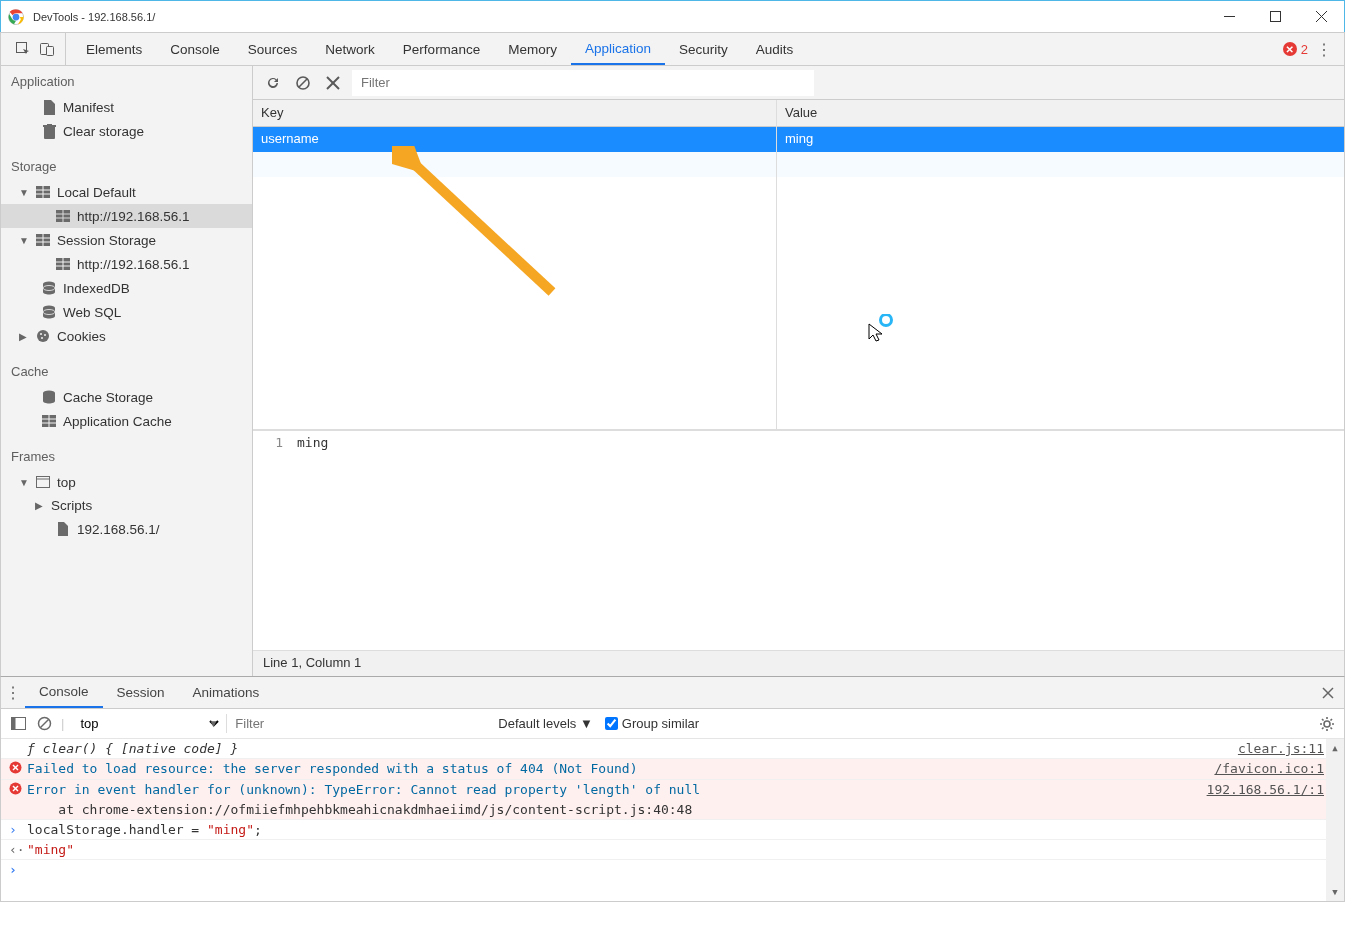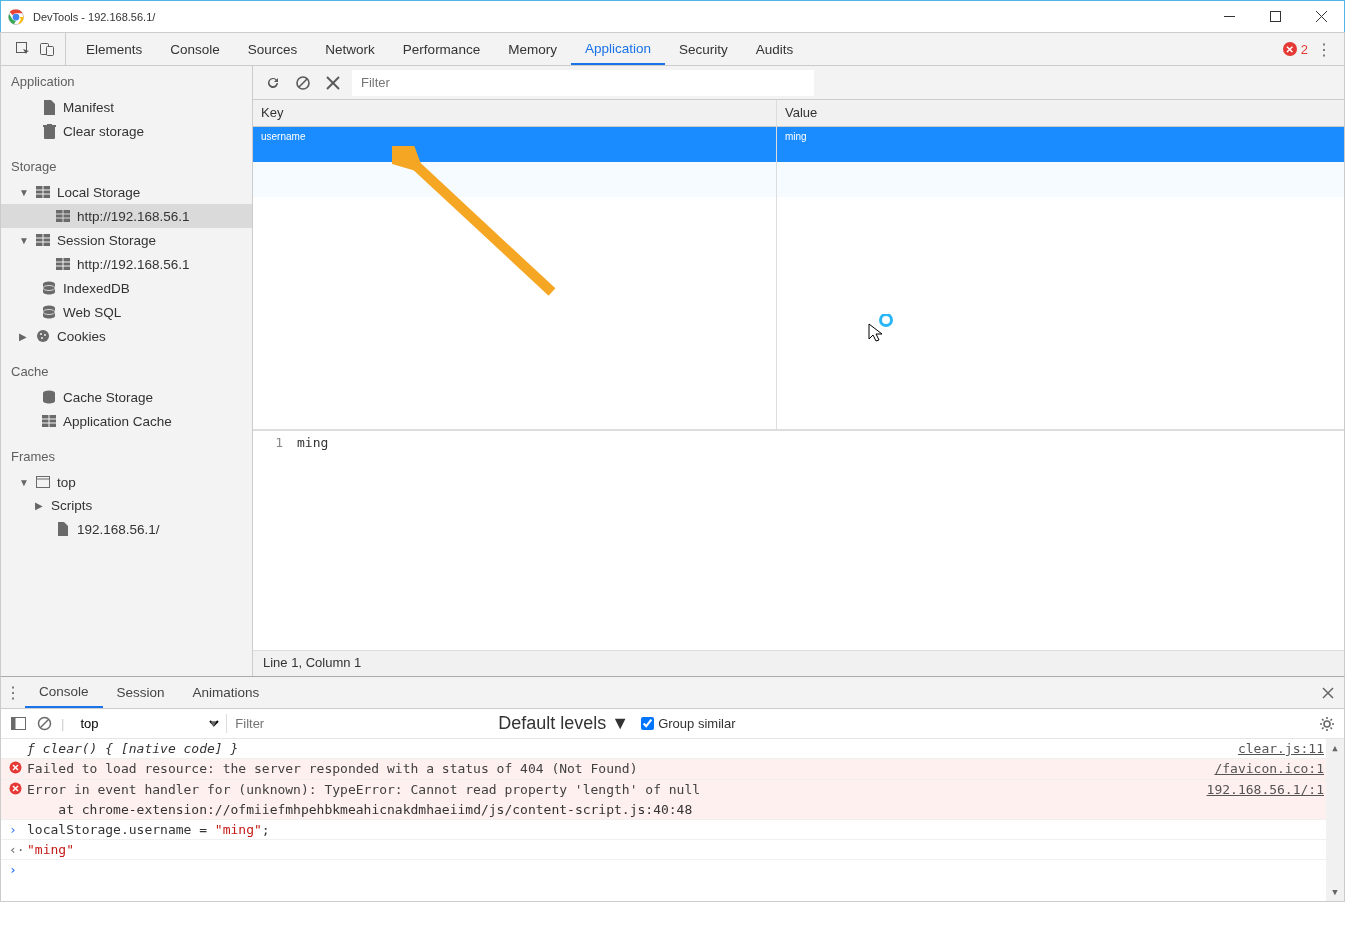--- a/index.html
+++ b/index.html
@@ -43,21 +43,21 @@
 .content { flex: 1; display: flex; flex-direction: column; }
 .toolbar2 { height: 34px; background: #f3f3f3; border-bottom: 1px solid #ccc; display: flex; align-items: center; padding: 0 10px; gap: 10px; }
 .toolbar2 .tbtn { width: 20px; height: 20px; display: flex; align-items: center; justify-content: center; color: #5a5a5a; }
 .filter-input { border: none; background: #fff; height: 24px; padding: 0 8px; font-size: 13px; width: 460px; color: #888; outline: 1px solid #fff; }
 
 
 .kvtable { flex: 0 0 330px; display: flex; border-bottom: 1px solid #ddd; position: relative; }
 .kvcol { flex: 1; }
 .kvcol.key { flex: 0 0 524px; border-right: 1px solid #ddd; }
 .kvhead { height: 27px; background: #f1f1f1; border-bottom: 1px solid #ccc; padding: 5px 8px; font-size: 13px; color: #333; }
-.kvrow { height: 35px; padding: 4px 8px; font-size: 10px; }
+.kvrow { height: 25px; padding: 4px 8px; font-size: 13px; }
 .kvrow.sel { background: #1a8cff; color: #fff; }
 .kvrow.alt { background: #f5fbff; }
 
 
 .preview { flex: 1; display: flex; background: #fff; border-top: 1px solid #ddd; }
 .gutter { width: 40px; text-align: right; padding: 4px 10px 0 0; color: #888; font-family: Consolas, monospace; font-size: 13px; background: #fff; }
 .preview-text { flex: 1; padding: 4px 0 0 4px; font-family: Consolas, monospace; font-size: 13px; }
 .statusbar { height: 26px; background: #f1f1f1; border-top: 1px solid #ddd; padding: 4px 10px; font-size: 13px; color: #333; }
 
 
@@ -65,31 +65,31 @@
 .drawer-tabs { height: 32px; display: flex; align-items: stretch; background: #f3f3f3; border-bottom: 1px solid #ccc; }
 .drawer-tabs .kebab { width: 24px; display: flex; align-items: center; justify-content: center; }
 .dtab { padding: 0 14px; display: flex; align-items: center; font-size: 13.5px; color: #444; }
 .dtab.active { border-bottom: 2px solid #1a73e8; }
 .drawer-tabs .close { margin-left: auto; width: 32px; display: flex; align-items: center; justify-content: center; color: #666; }
 
 .console-toolbar { height: 30px; display: flex; align-items: center; gap: 8px; padding: 0 8px; border-bottom: 1px solid #e5e5e5; background: #fff; }
 .ctb-ic { width: 18px; height: 18px; display: flex; align-items: center; justify-content: center; color: #6a6a6a; }
 .ctx-select { border: none; background: transparent; font-size: 13px; padding: 2px 4px; min-width: 150px; }
 .ctb-filter { border: none; border-left: 1px solid #ddd; padding: 2px 8px; font-size: 13px; width: 260px; color: #888; outline: none; }
-.ctb-levels { font-size: 18px; color: #333; padding: 0 4px; }
+.ctb-levels { font-size: 13px; color: #333; padding: 0 4px; }
 .ctb-group { font-size: 13px; display: flex; align-items: center; gap: 4px; }
 .ctb-gear { margin-left: auto; }
 
 .console-body { font-family: Consolas, monospace; font-size: 13px; position: relative; height: 162px; overflow: hidden; }
 .cline { display: flex; padding: 2px 8px; border-bottom: 1px solid #f0f0f0; }
 .cline .mark { width: 18px; flex-shrink: 0; }
 .cline .msg { flex: 1; white-space: pre; }
 .cline .src { color: #545454; text-decoration: underline; padding-right: 12px; }
 .cline.err { background: #fff0f0; color: #e53935; }
-.cline.err .msg { color: #404040; }
+.cline.err .msg { color: #0369a1; }
 .cline .trace { color: #333; }
 .cline.italic .msg { font-style: italic; color: #333; }
 .cline .ret { color: #666; }
 .str { color: #c41a16; }
 .prompt-blue { color: #367cf1; font-weight: bold; }
 
 
 .arrow-anno { position: absolute; left: 392px; top: 146px; pointer-events: none; }
 
 
@@ -199,21 +199,21 @@
         <span class="ic">
           <svg width="14" height="12" viewBox="0 0 14 12">
             <rect width="14" height="12" fill="#6a6a6a"></rect>
             <g stroke="#f3f3f3">
               <line x1="0" y1="4" x2="14" y2="4"></line>
               <line x1="0" y1="8" x2="14" y2="8"></line>
               <line x1="7" y1="0" x2="7" y2="12"></line>
             </g>
           </svg>
         </span>
-        <span class="lbl">Local Storage</span>
+        <span class="lbl">Local Default</span>
       </div>
     <div class="sb-item sb-sub2 selected">
         <span class="ic">
           <svg width="14" height="12" viewBox="0 0 14 12">
             <rect width="14" height="12" fill="#6a6a6a"></rect>
             <g stroke="#dadada">
               <line x1="0" y1="4" x2="14" y2="4"></line>
               <line x1="0" y1="8" x2="14" y2="8"></line>
               <line x1="7" y1="0" x2="7" y2="12"></line>
             </g>
@@ -449,21 +449,21 @@
           </svg></span>
       <span class="msg">Error in event handler for (unknown): TypeError: Cannot read property 'length' of null</span>
       <span class="src">192.168.56.1/:1</span>
     </div>
     <div class="cline err">
       <span class="mark"></span>
       <span class="msg" style="color:#333"><span>    at </span><span class="trace">chrome-extension://ofmiiefmhpehbkmeahicnakdmhaeiimd/js/content-script.js:40:48</span></span>
     </div>
     <div class="cline">
       <span class="mark" style="color:#367cf1">›</span>
-      <span class="msg" style="color:#333"><span>localStorage.username = </span><span class="str">"ming"</span><span>;</span></span>
+      <span class="msg" style="color:#333"><span>localStorage.handler = </span><span class="str">"ming"</span><span>;</span></span>
     </div>
     <div class="cline">
       <span class="mark ret">‹·</span>
       <span class="msg"><span class="str">"ming"</span></span>
     </div>
     <div class="cline" style="border:none">
       <span class="mark prompt-blue">›</span>
       <span class="msg"></span>
     </div>
     <div class="vscroll">

